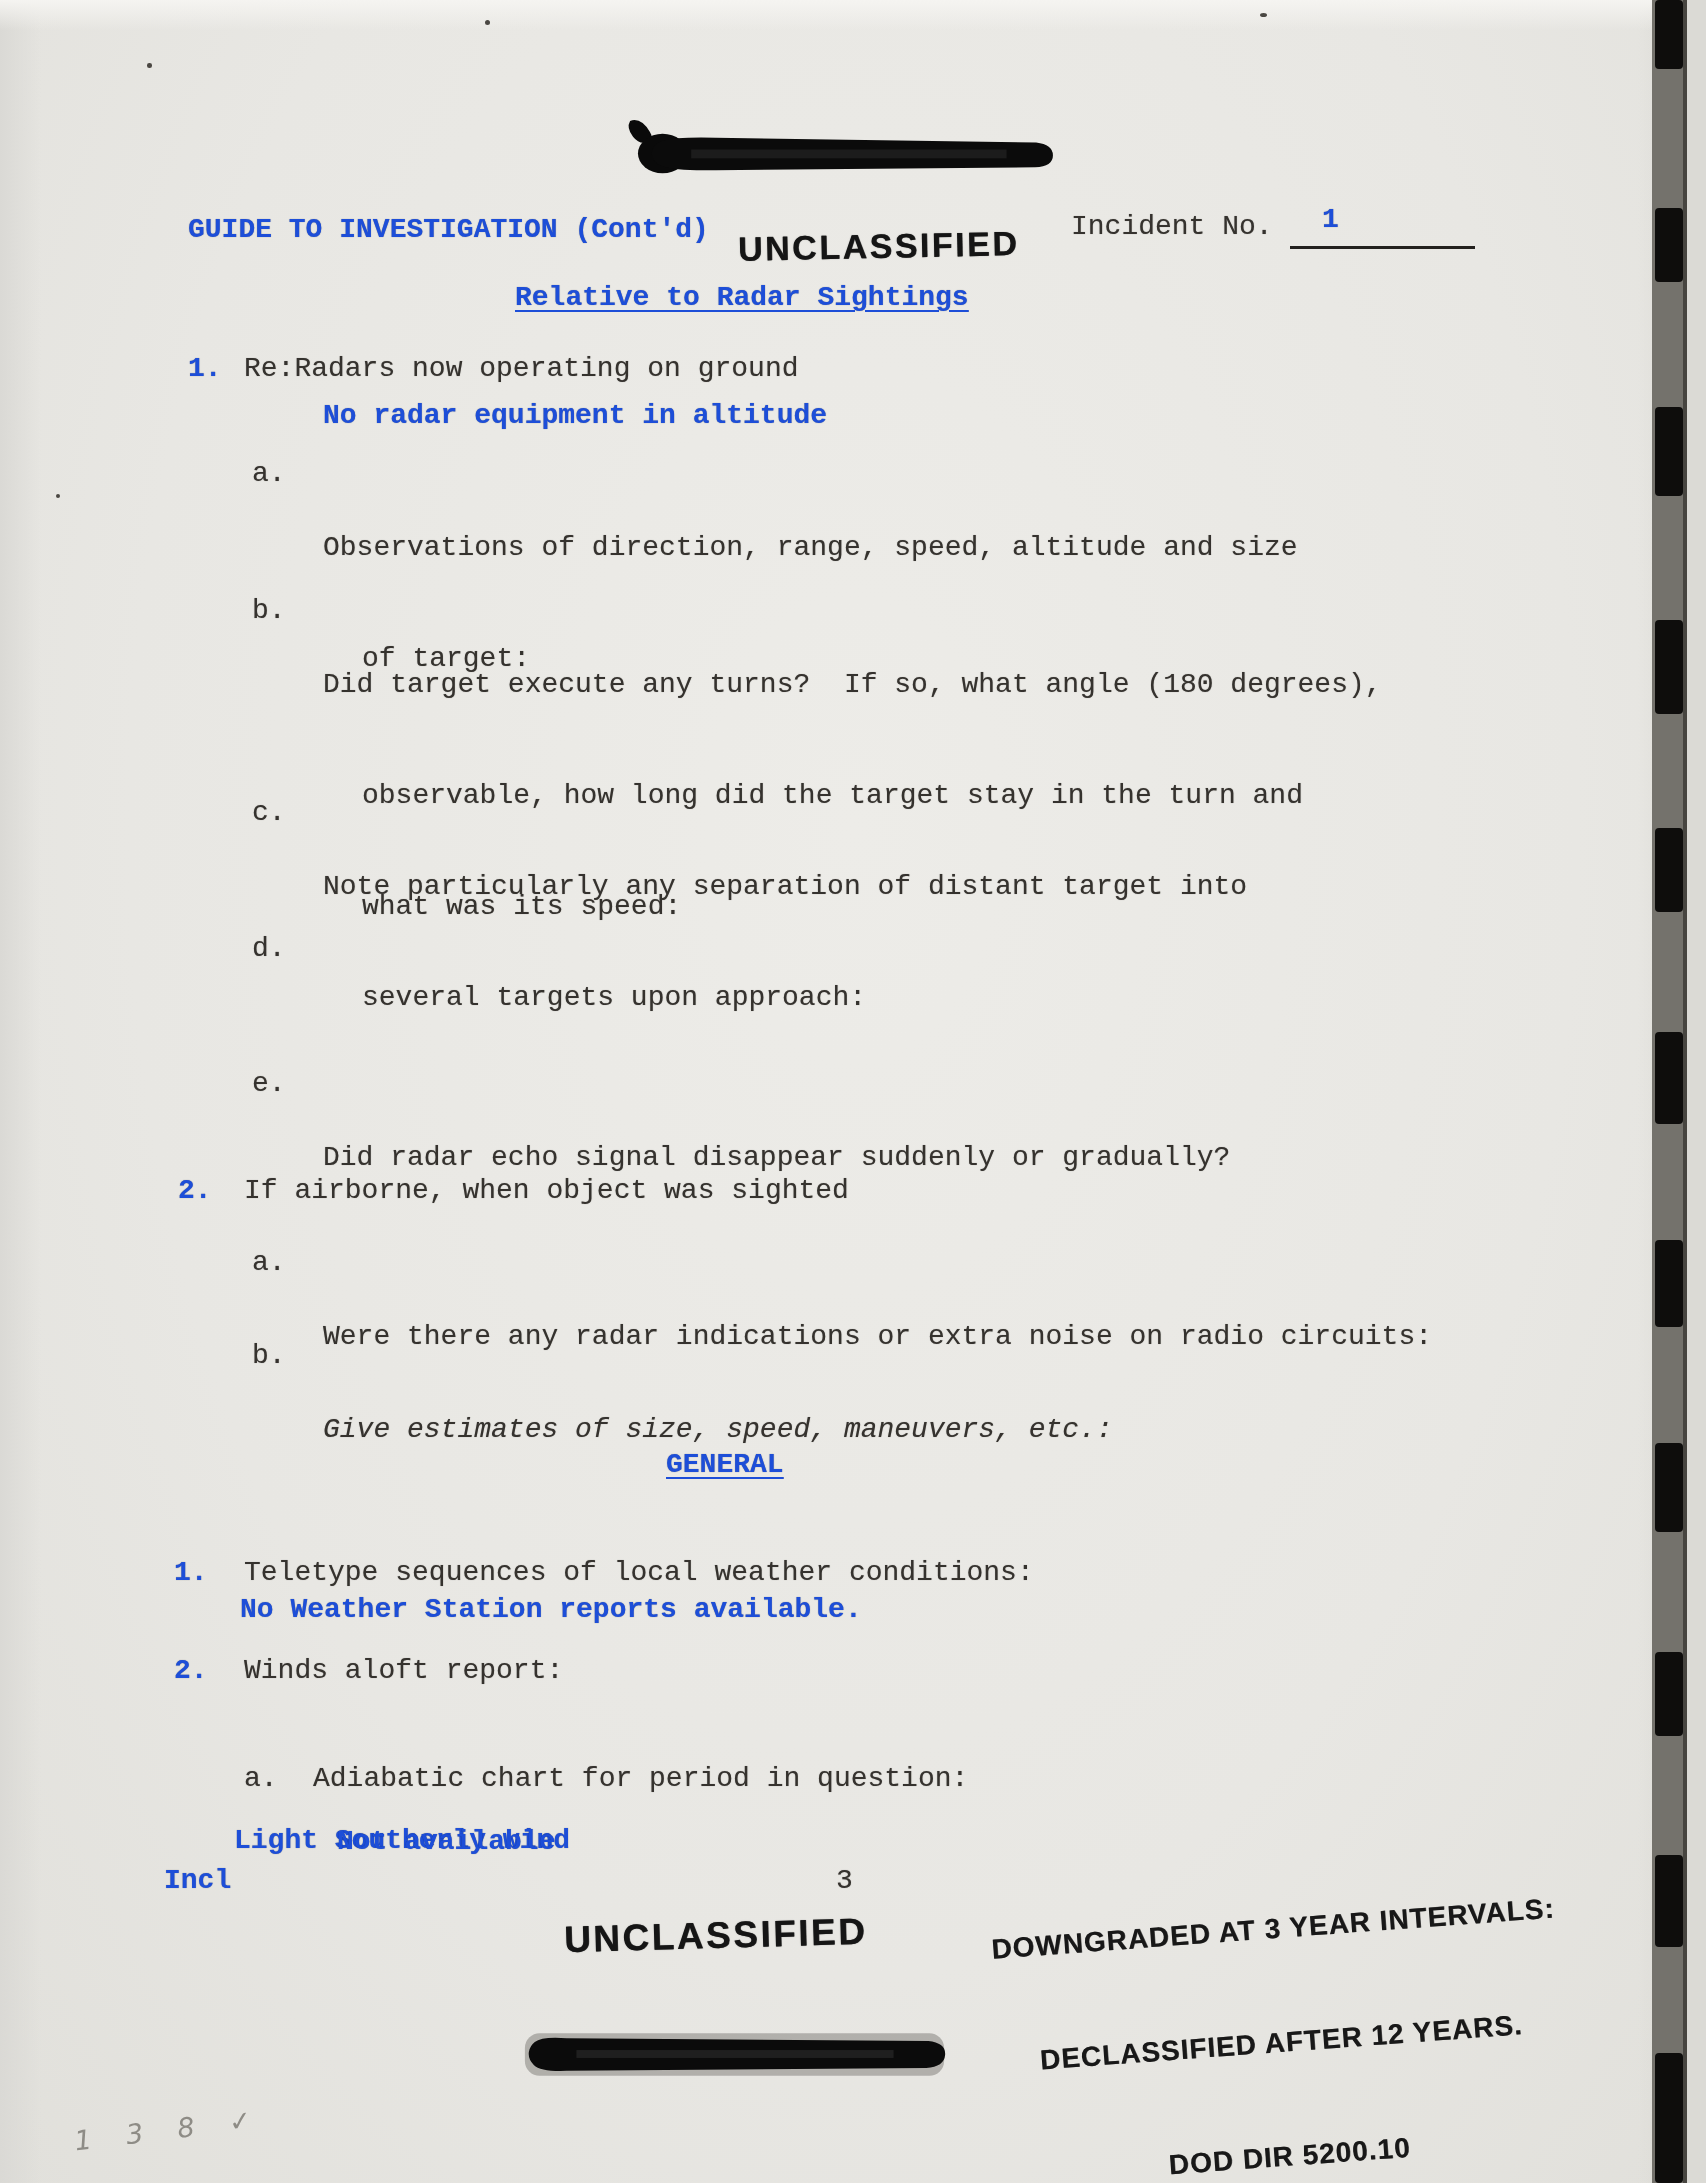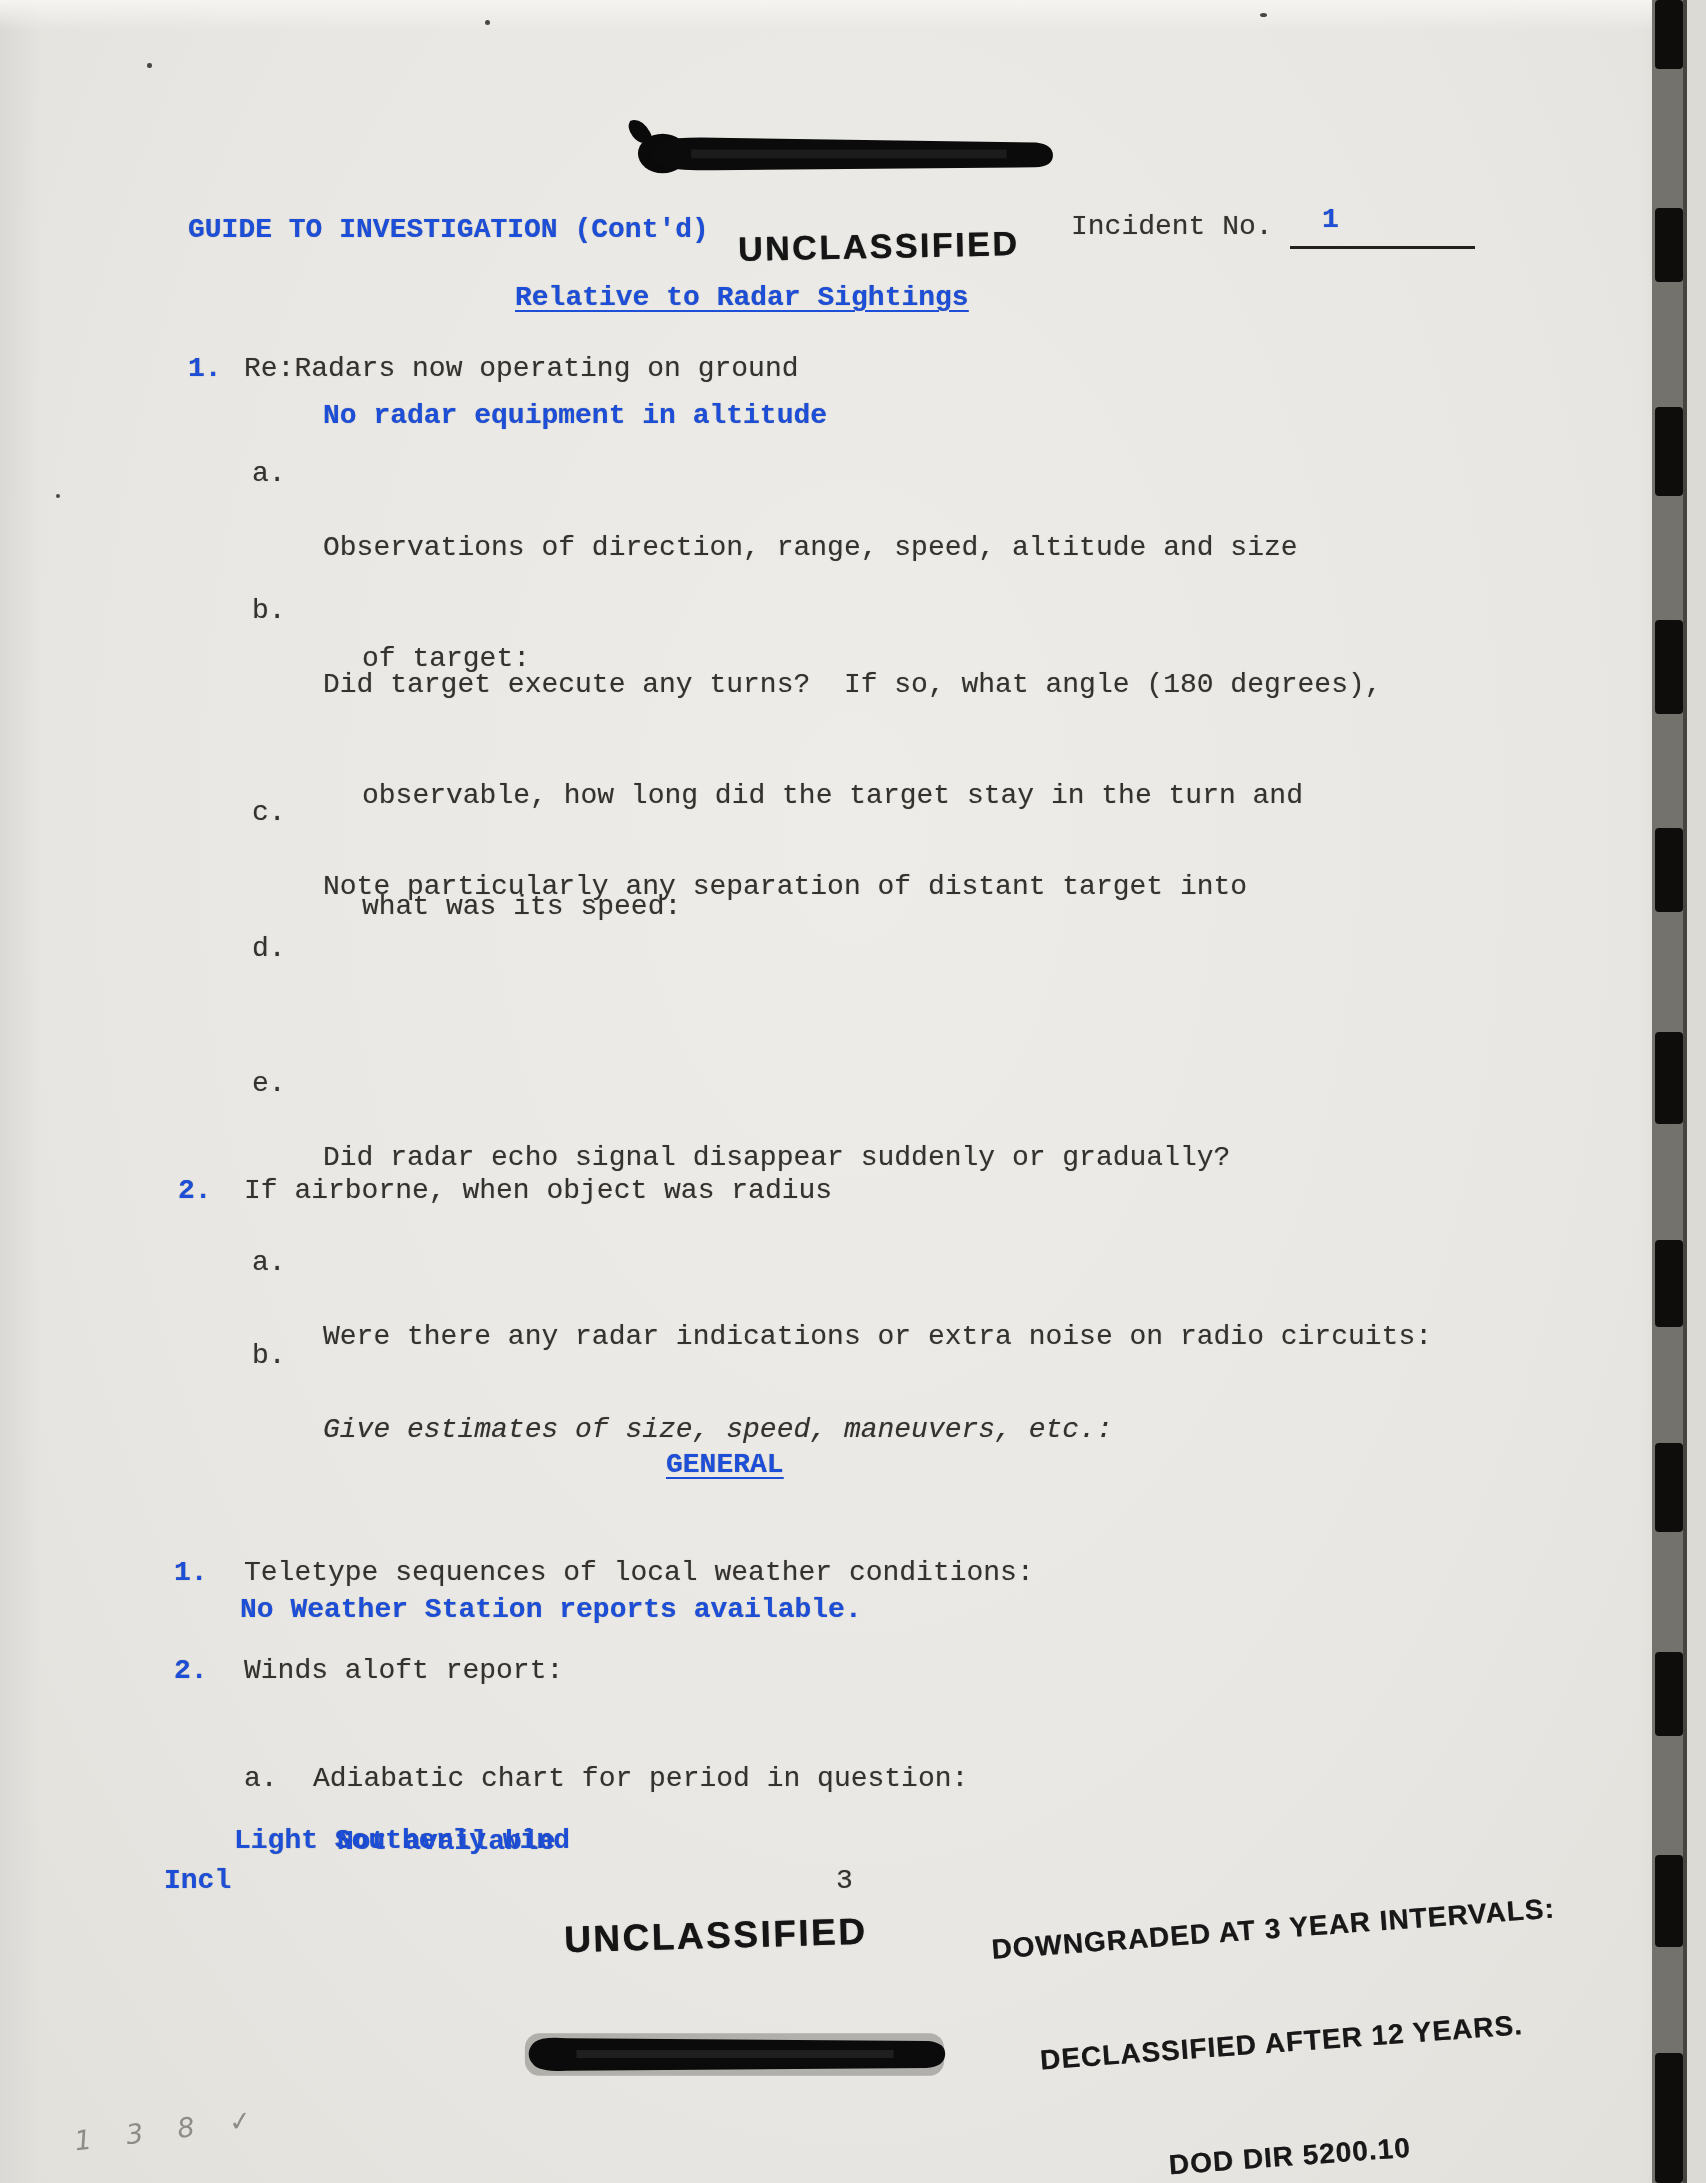--- a/index.html
+++ b/index.html
@@ -120,33 +120,34 @@
 <div class="abs t" style="left:252px; top:592px;">b.</div>
 <div class="abs t sub-lines" style="left:323px; top:592px;">
   <div class="line">Did target execute any turns?  If so, what angle (180 degrees),</div>
   <div class="line">observable, how long did the target stay in the turn and</div>
   <div class="line">what was its speed:</div>
 </div>
 
 <div class="abs t" style="left:252px; top:794px;">c.</div>
 <div class="abs t sub-lines" style="left:323px; top:794px;">
   <div class="line">Note particularly any separation of distant target into</div>
+  <div class="line">several targets upon approach:</div>
 </div>
 
 <div class="abs t" style="left:252px; top:930px;">d.</div>
 <div class="abs t sub-lines" style="left:323px; top:930px;">
 </div>
 
 <div class="abs t" style="left:252px; top:1065px;">e.</div>
 <div class="abs t sub-lines" style="left:323px; top:1065px;">
   <div class="line">Did radar echo signal disappear suddenly or gradually?</div>
 </div>
 
 <div class="abs t b" style="left:178px; top:1172px;">2.</div>
-<div class="abs t" style="left:244px; top:1172px;">If airborne, when object was radius</div>
+<div class="abs t" style="left:244px; top:1172px;">If airborne, when object was sighted</div>
 
 <div class="abs t" style="left:252px; top:1244px;">a.</div>
 <div class="abs t sub-lines" style="left:323px; top:1244px;">
   <div class="line">Were there any radar indications or extra noise on radio circuits:</div>
 </div>
 
 <div class="abs t" style="left:252px; top:1337px;">b.</div>
 <div class="abs t sub-lines" style="left:323px; top:1337px;font-style:italic;">
   <div class="line">Give estimates of size, speed, maneuvers, etc.:</div>
 </div>

